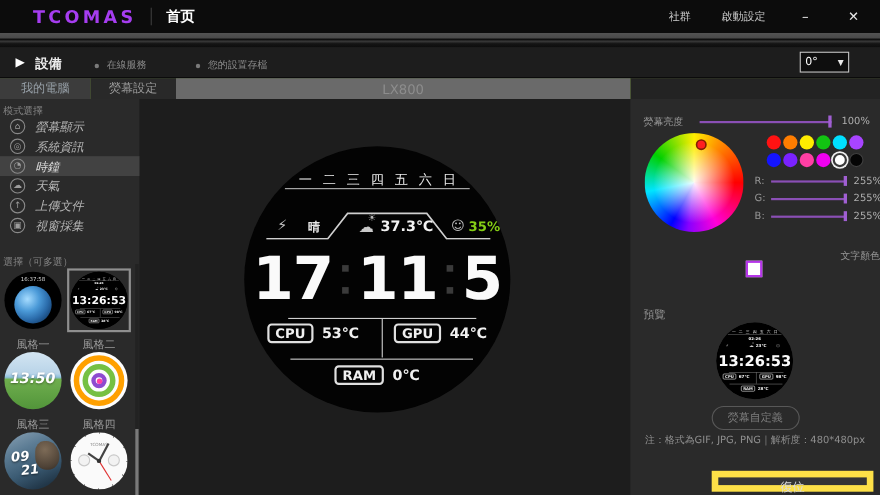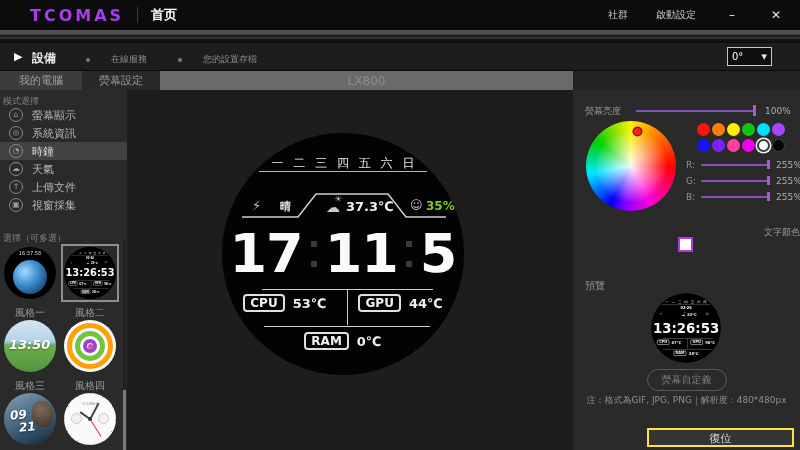--- a/index.html
+++ b/index.html
@@ -17,21 +17,21 @@
   .win-btn { color:#e8e8e8; font-size:12px; width:16px; text-align:center; }
 
   
   .strip { height:13px;
     background:linear-gradient(180deg,#535353 0%,#4a4a4a 32%,#0e0e0e 45%,#383838 58%,#141414 75%,#0d0d0d 100%); }
 
   
   .devicebar { height:28px; background:#1d1d1d; position:relative; border-bottom:1px solid #0b0b0b; }
   .play-icon { position:absolute; left:14px; top:7px; color:#fff; font-size:11px; }
   .device-label { position:absolute; left:32px; top:7px; color:#ececec; font-weight:bold; font-size:12px; }
-  .bullet-item { position:absolute; top:10px; display:flex; align-items:center; gap:21px; }
+  .bullet-item { position:absolute; top:10px; display:flex; align-items:center; gap:7px; }
   .bullet-dot { width:4px; height:4px; border-radius:50%; background:#7a7a7a; }
   .bullet-text { color:#8b8b8b; font-size:9px; }
   .rotate-select { position:absolute; right:28px; top:4px; width:45px; height:19px; background:#0e0e0e;
     border:1px solid #c6c6c6; display:flex; align-items:center; justify-content:space-between;
     padding:0 4px; color:#fff; font-size:10px; }
   .rotate-arrow { font-size:7px; color:#e8e8e8; }
 
   
   .tabbar { height:19px; display:flex; background:#bef264; }
   .tab { display:flex; align-items:center; justify-content:center; font-size:11px; }
@@ -47,21 +47,21 @@
   .center  { width:446px; background:#1d1d1d; position:relative; }
   .rightpanel { width:227px; background:#2a2a2a; position:relative; }
 
   
   .side-header { position:absolute; left:3px; font-size:9px; color:#828282; }
   .menu { position:absolute; left:0; top:16px; width:127px; }
   .menu-item { height:18px; display:flex; align-items:center; padding-left:9px; gap:9px; }
   .menu-item.selected { background:#424242; }
   .mi-icon { width:14px; height:14px; border:1px solid #8a8a8a; border-radius:50%;
     color:#9d9d9d; font-size:8px; line-height:12px; text-align:center; flex:none; }
-  .mi-label { font-size:11px; color:#b5b5b5; }
+  .mi-label { font-size:11px; color:#b5b5b5;font-style:italic; }
   .menu-item.selected .mi-label { color:#dcdcdc; }
 
   .thumb { position:absolute; width:52px; height:52px; border-radius:50%; overflow:hidden; }
   .thumb-label { position:absolute; width:52px; text-align:center; font-size:10px; color:#9b9b9b; }
   .sel-border { position:absolute; left:61px; top:154px; width:58px; height:58px; border:2px solid #8f8f8f; }
 
   .t-earth { background:#000; }
   .earth-globe { position:absolute; left:9px; top:13px; width:34px; height:34px; border-radius:50%;
     background:radial-gradient(circle at 35% 35%, #a6dcff 0%, #4b9ad8 35%, #2b6cab 60%, #123c6b 85%, #0a2748 100%); }
   .earth-time { position:absolute; left:0; top:4px; width:100%; text-align:center; color:#ddd;
@@ -147,21 +147,21 @@
   .swatch.black-sw { border:1px solid #3f3f3f; }
   .text-color-box { position:absolute; left:105px; top:147px; width:15px; height:15px;
     background:#fff; border:2px solid #b535e8; }
   .preview-face { position:absolute; left:78px; top:203px; width:70px; height:70px;
     border-radius:50%; overflow:hidden; }
   .pill-btn { position:absolute; top:279px; left:50%; transform:translateX(-50%);
     border:1px solid #585858; border-radius:11px; padding:3px 14px; font-size:10px;
     color:#7d7d7d; white-space:nowrap; }
   .note { position:absolute; top:304px; width:100%; text-align:center; font-size:9px; color:#8f8f8f; }
   .reset-btn { position:absolute; left:74px; top:338px; width:147px; height:19px; background:#343434;
-    border:2px solid #fde047; color:#dcdcdc; font-size:11px; text-align:center; line-height:17px; }
+    border:6px solid #fde047; color:#dcdcdc; font-size:11px; text-align:center; line-height:17px; }
 </style>
 </head>
 <body>
 
 <div class="app">
 
   <div class="titlebar">
     <div class="logo">TCOMAS</div>
     <div class="tb-sep"></div>
     <div class="home-tab">首页</div>

